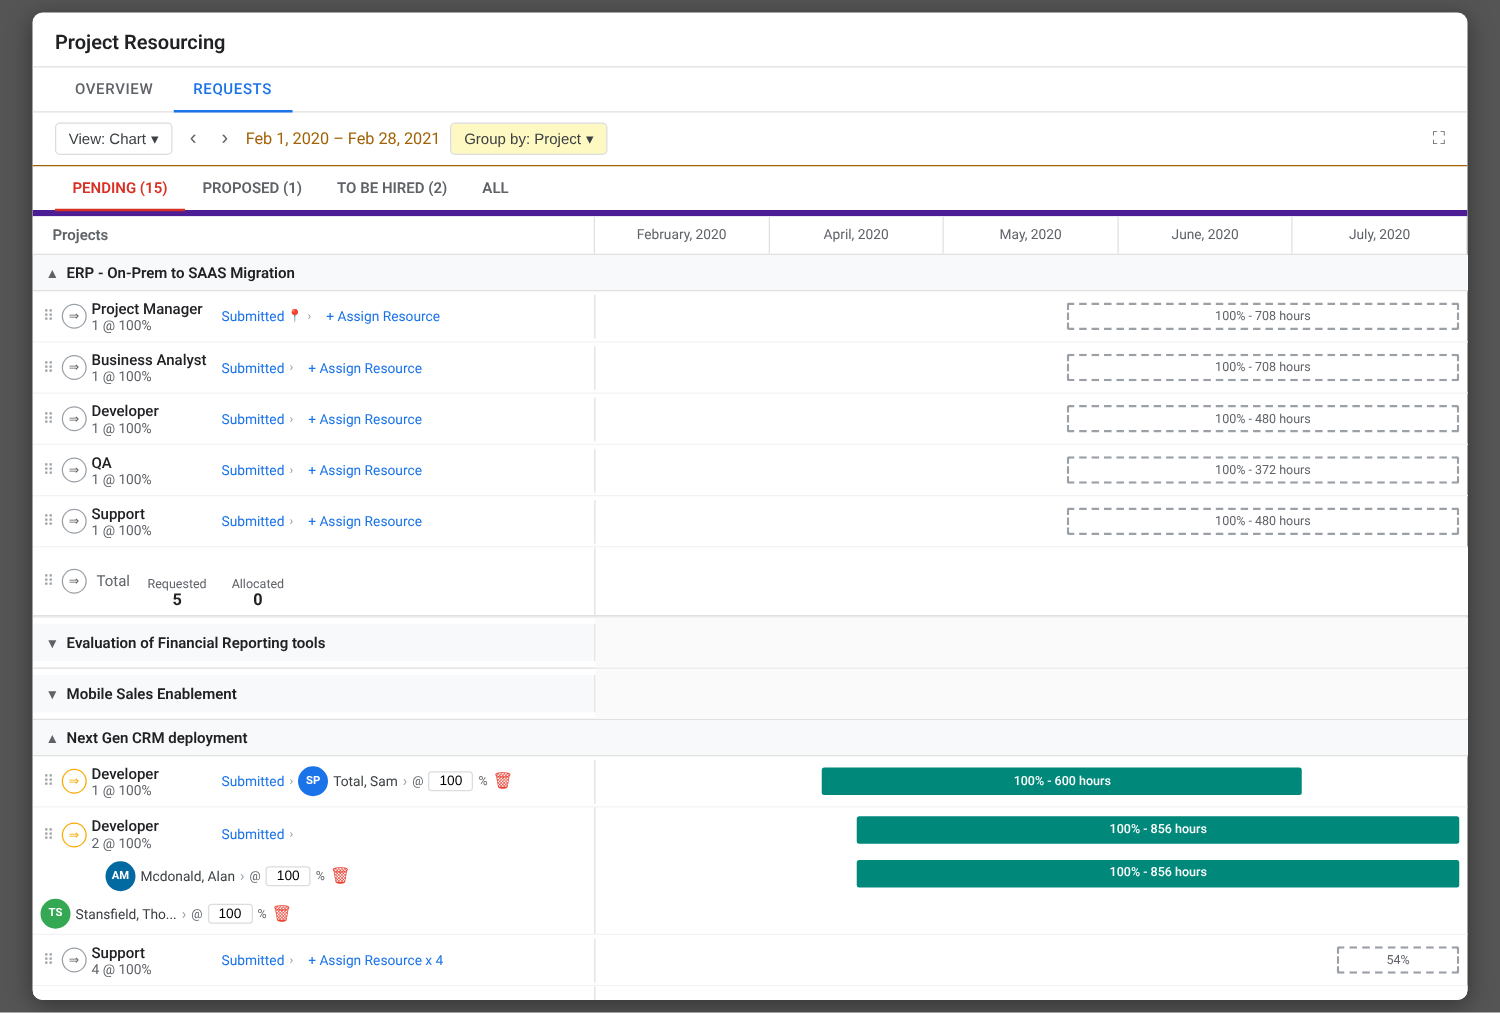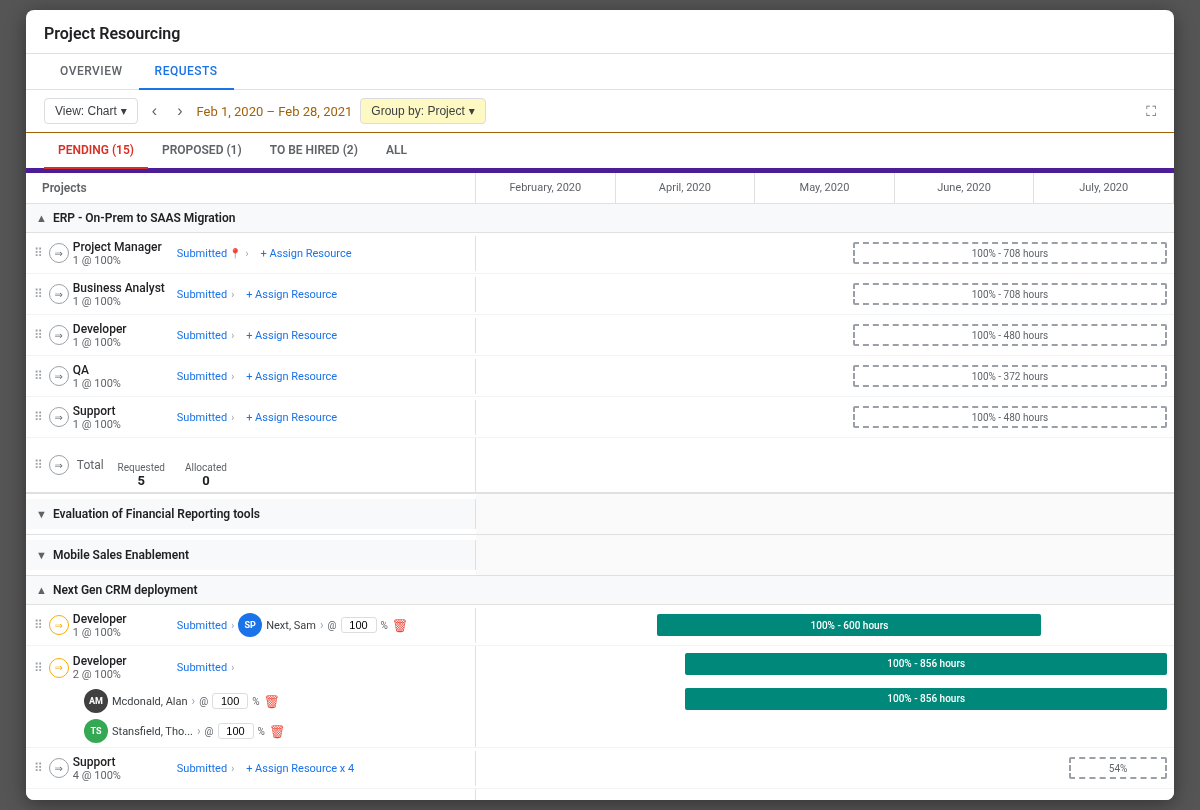--- a/index.html
+++ b/index.html
@@ -323,21 +323,21 @@
       border-radius: 50%;
       display: flex;
       align-items: center;
       justify-content: center;
       font-size: 9px;
       font-weight: 700;
       color: #fff;
       flex-shrink: 0;
     }
     .avatar.sp { background: #1a73e8; }
-    .avatar.am { background: #404040; }
+    .avatar.am { background: #0369a1; }
     .avatar.ts { background: #34a853; }
     .resource-assign-section {
       display: flex;
       align-items: center;
       gap: 4px;
       font-size: 11px;
     }
     .pct-input {
       width: 36px;
       border: 1px solid #dadce0;
@@ -583,21 +583,21 @@
             <span class="drag-icon">⠿</span>
             <div class="arrow-icon orange">⇒</div>
             <div class="resource-info">
               <span class="resource-name">Developer</span>
               <span class="resource-count">1 @ 100%</span>
             </div>
             <span class="submitted-badge">Submitted</span>
             <span class="chevron-right">›</span>
             <div class="resource-assign-section">
               <div class="avatar sp">SP</div>
-              <span style="font-size:11px;color:#3c4043;">Next, Sam</span>
+              <span style="font-size:11px;color:#3c4043;">Total, Sam</span>
               <span class="arrow-to">›</span>
               <span class="at-sign">@</span>
               <input class="pct-input" value="100" style="">
               <span class="pct-sign">%</span>
               <span class="delete-btn">🗑</span>
             </div>
           </div>
           <div class="row-right">
             <div style="position:relative;width:100%;height:40px;">
               <div class="gantt-bar solid-green" style="left:26%;width:55%;top:50%;transform:translateY(-50%);">100% - 600 hours</div>
@@ -621,21 +621,21 @@
             <div class="resource-assign-section" style="margin-left:52px;margin-top:4px;">
               <div class="avatar am">AM</div>
               <span style="font-size:11px;color:#3c4043;">Mcdonald, Alan</span>
               <span class="arrow-to">›</span>
               <span class="at-sign">@</span>
               <input class="pct-input" value="100" style="">
               <span class="pct-sign">%</span>
               <span class="delete-btn">🗑</span>
             </div>
 
-            <div class="resource-assign-section" style="margin-left:52px;margin-top:2px;">
+            <div class="resource-assign-section" style="margin-top:2px;">
               <div class="avatar ts">TS</div>
               <span style="font-size:11px;color:#3c4043;">Stansfield, Tho...</span>
               <span class="arrow-to">›</span>
               <span class="at-sign">@</span>
               <input class="pct-input" value="100" style="">
               <span class="pct-sign">%</span>
               <span class="delete-btn">🗑</span>
             </div>
           </div>
           <div class="row-right" style="flex-direction:column;min-height:70px;">

